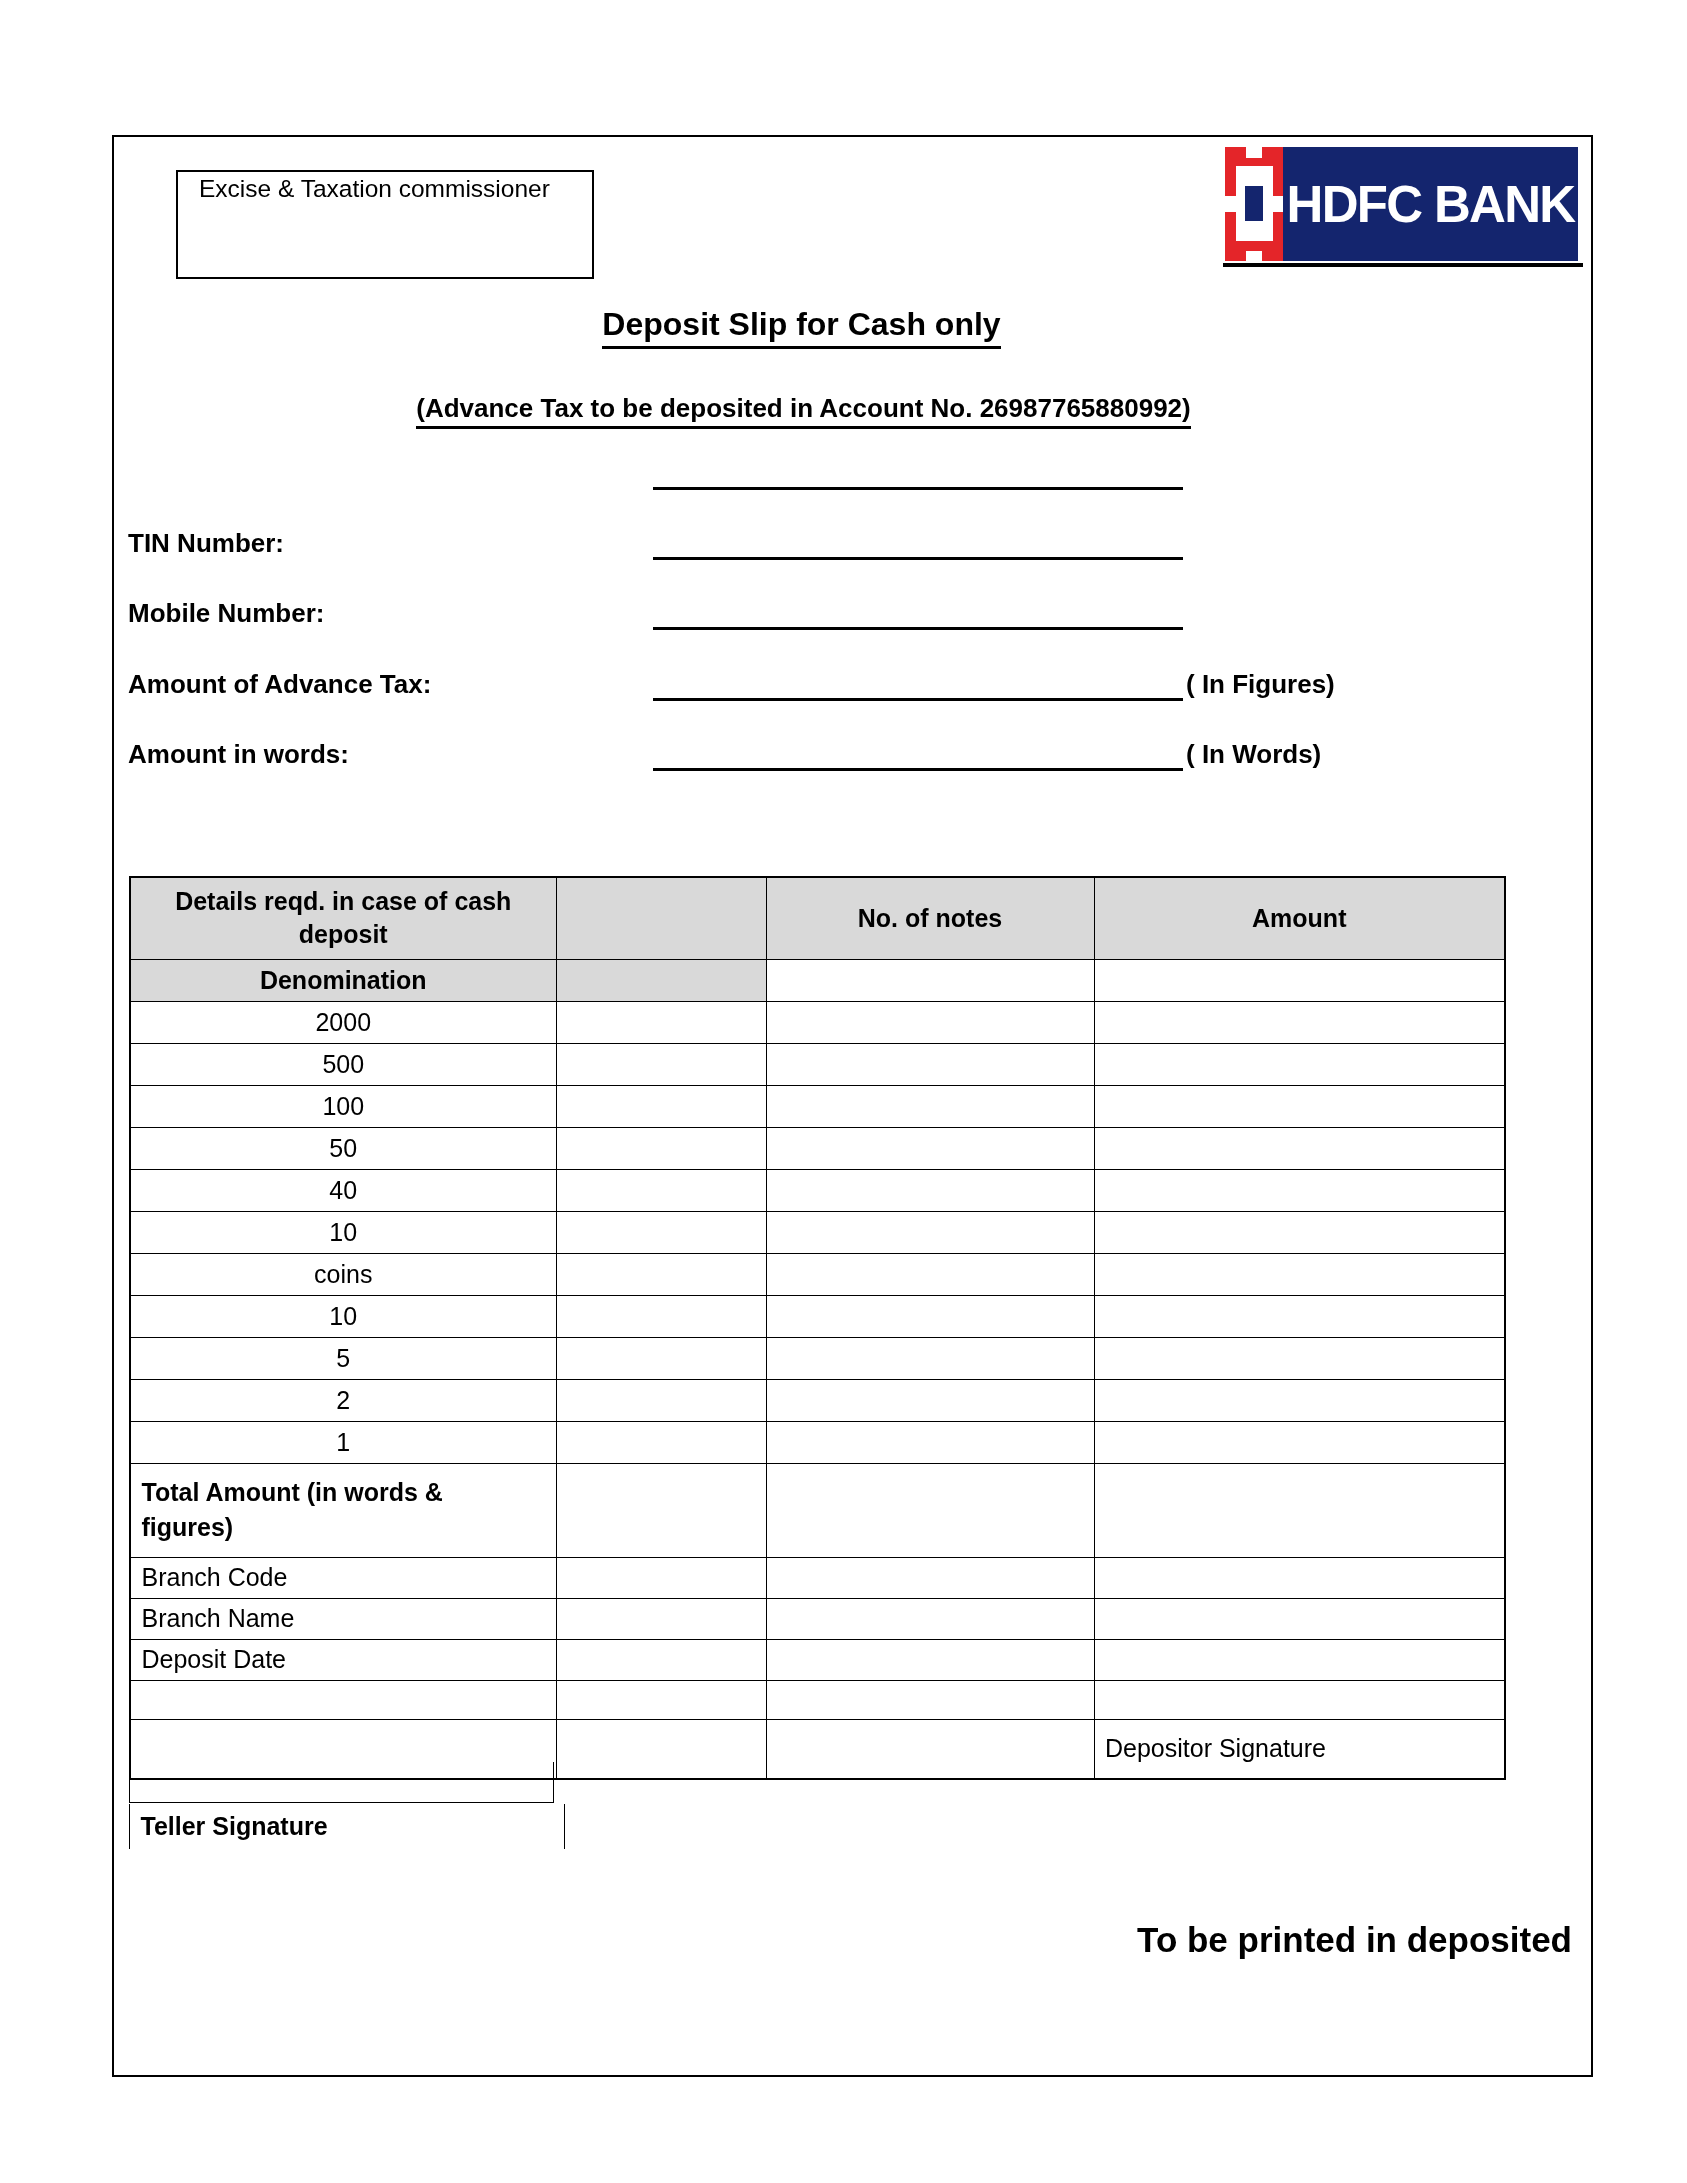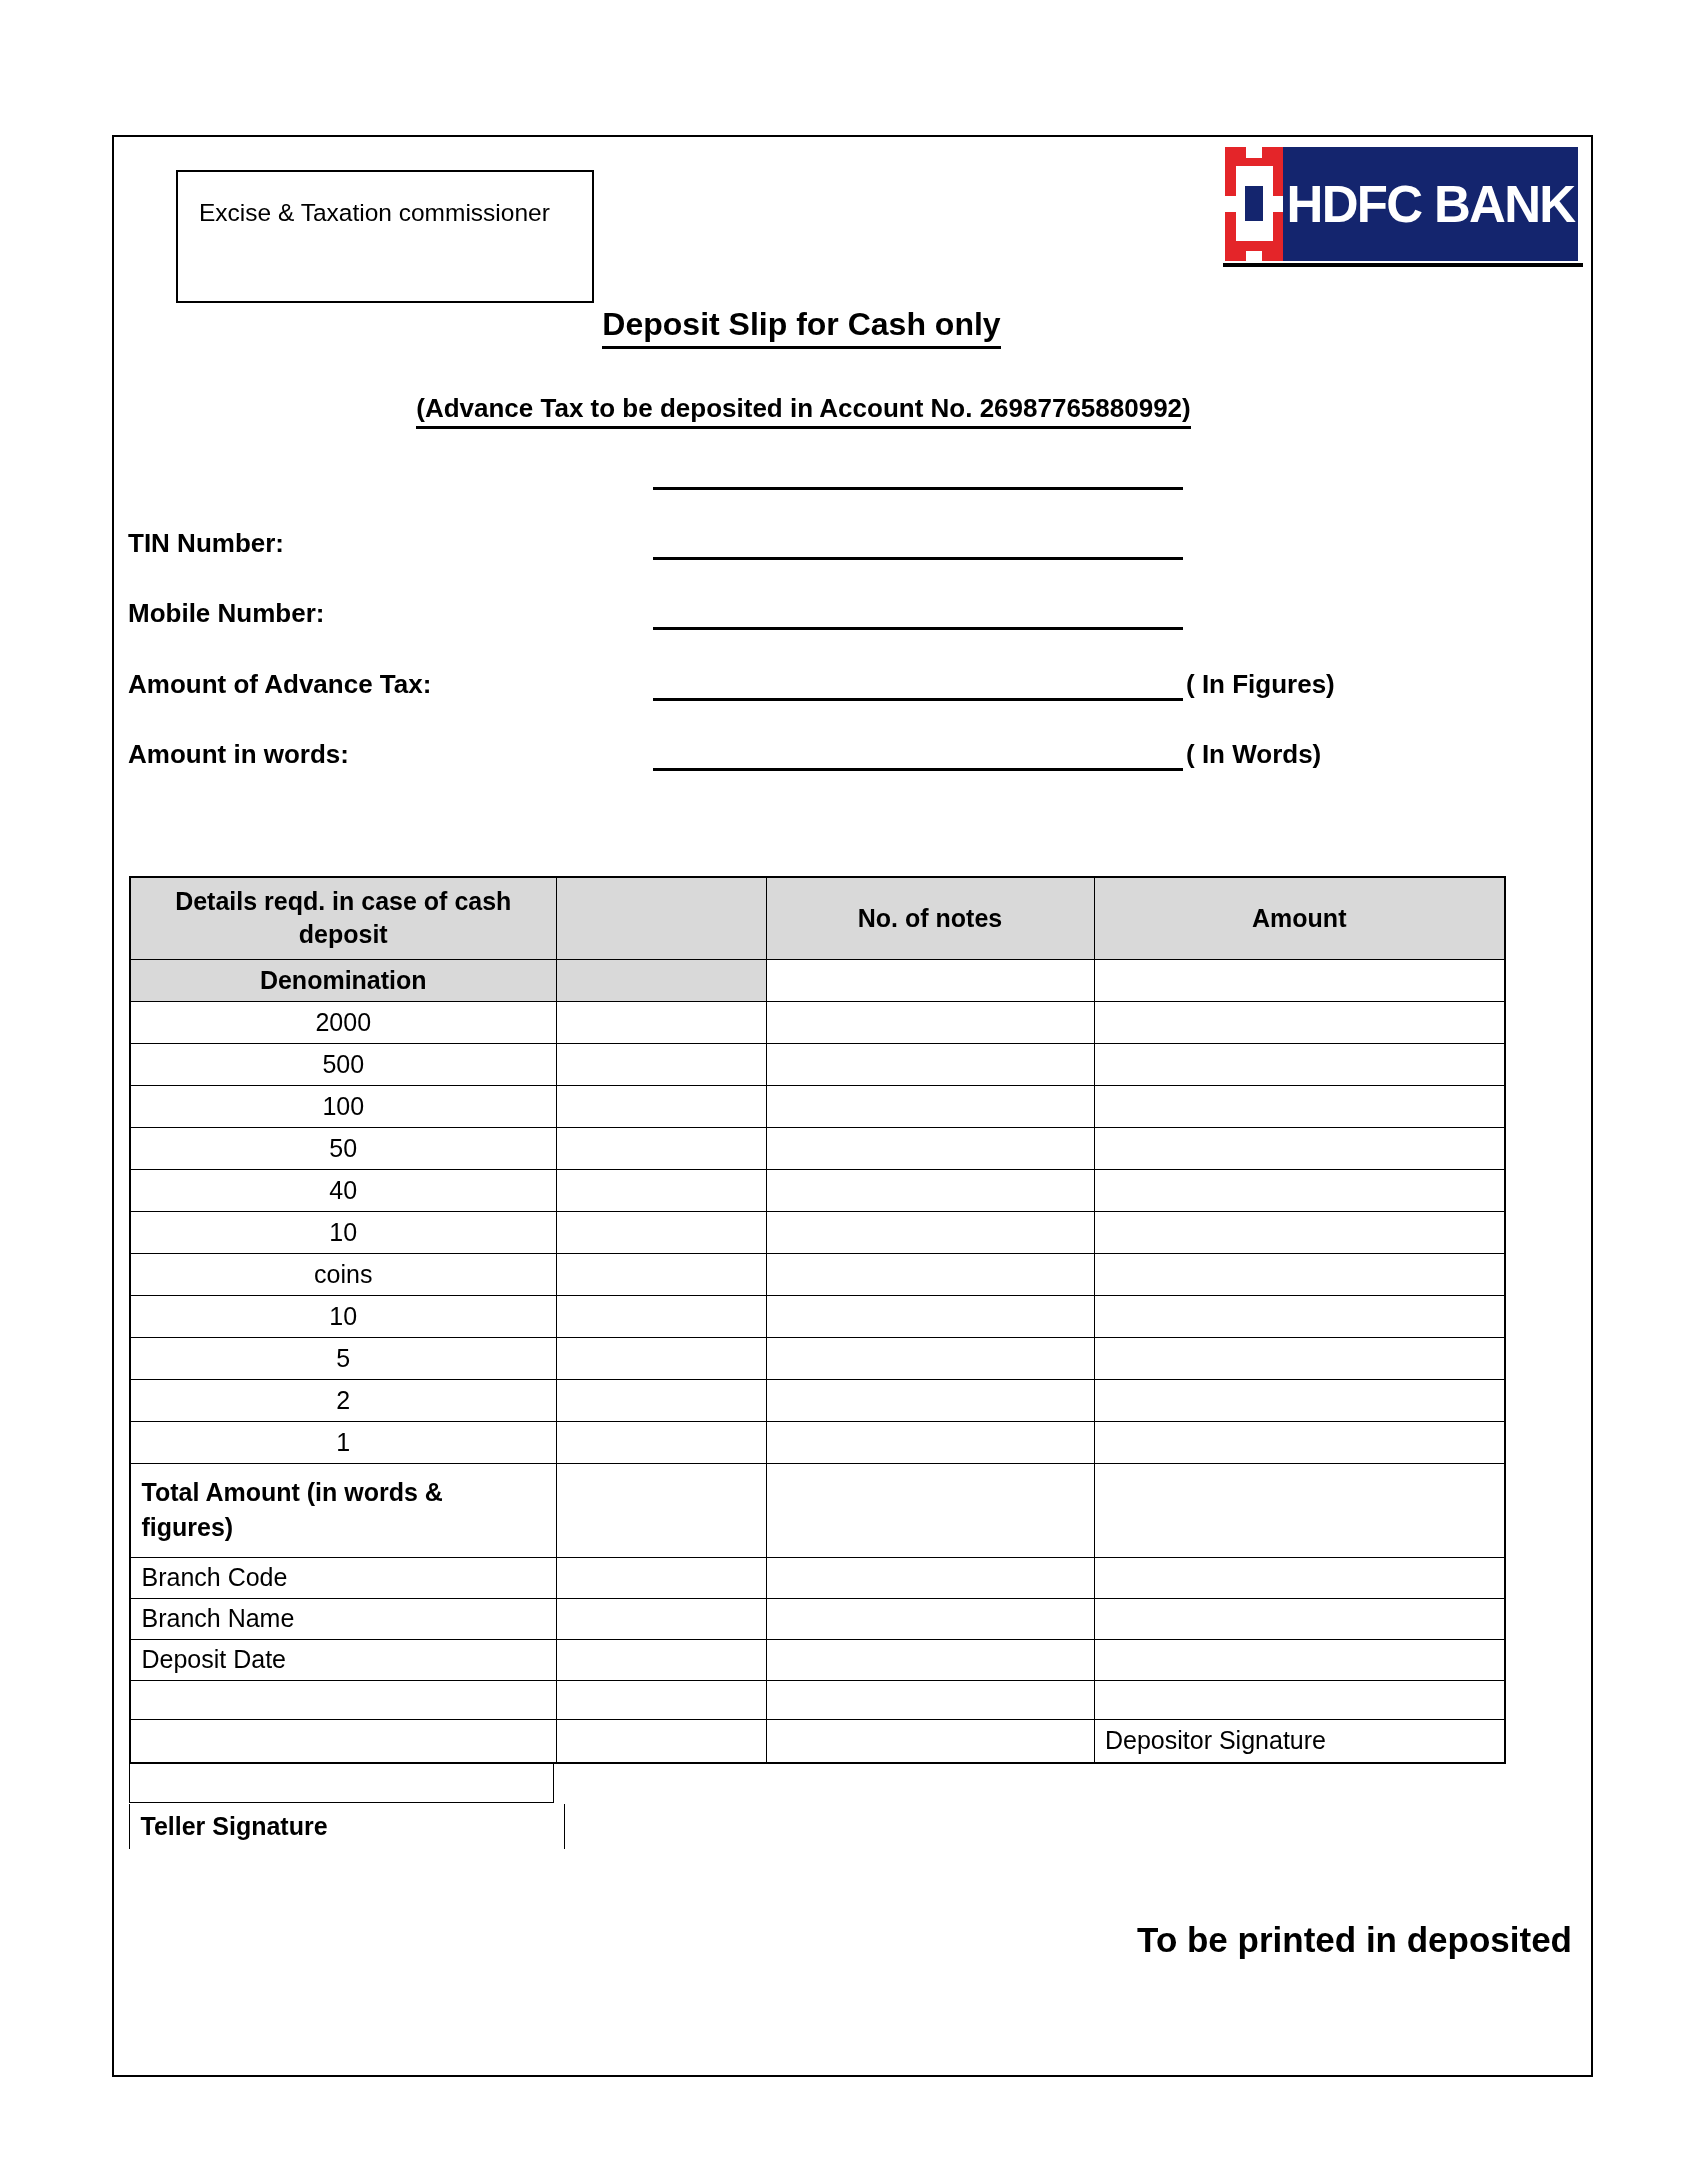--- a/index.html
+++ b/index.html
@@ -10,21 +10,21 @@
   }
   .abs { position:absolute; }
 
   .page-border {
     left:112px; top:135px; width:1477px; height:1938px;
     border:2.6px solid #000;
   }
 
   .dept-box {
     left:176px; top:170px; width:393px; height:103px;
-    border:2.6px solid #000; padding:26px 0 0 21px;
+    border:2.6px solid #000; padding:2px 0 0 21px;
     font-size:24.5px; line-height:30px;
   }
 
   
   .logo { left:1225px; top:147px; width:353px; height:114px; display:flex; }
   .logo-mark { position:relative; width:58px; height:114px; background:#e42529; flex:0 0 auto; }
   .logo-mark .inner-white { position:absolute; left:10.5px; top:19px; width:37px; height:75px; background:#ffffff; }
   .logo-mark .inner-navy  { position:absolute; left:20px; top:39px; width:17.5px; height:35px; background:#14256e; }
   .logo-mark .notch { position:absolute; background:#ffffff; }
   .notch-top    { left:21px; top:0;    width:15.7px; height:10.5px; }
@@ -245,21 +245,21 @@
       <td></td>
           <td></td>
           <td></td>
     </tr>
     <tr class="thick-b" style="height:39px">
       <td></td>
           <td></td>
           <td></td>
           <td></td>
     </tr>
-    <tr style="height:44px">
+    <tr style="height:60px">
       <td></td>
           <td></td>
           <td></td>
       <td class="pl">Depositor Signature</td>
     </tr>
   </tbody>
     </table>
 
   <div class="abs tail-empty"></div>
   <div class="abs tail-teller">

